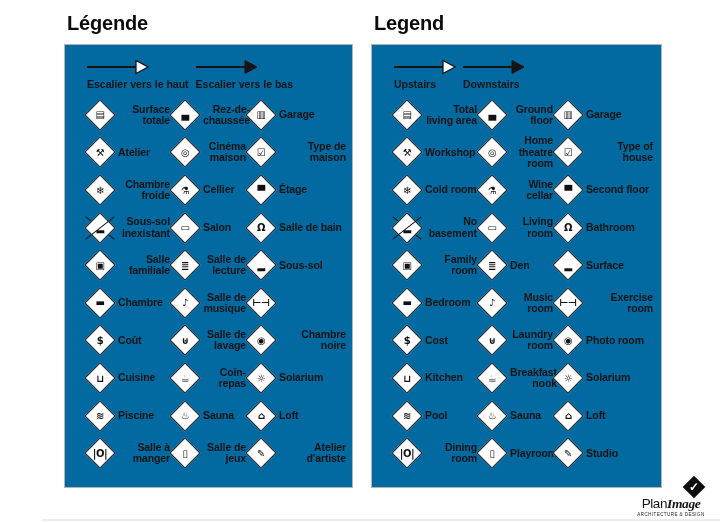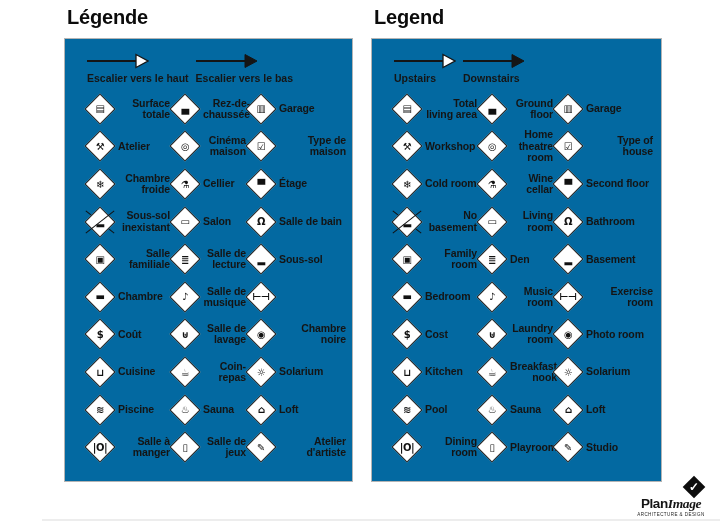--- a/index.html
+++ b/index.html
@@ -1,19 +1,19 @@
 <!DOCTYPE html>
 <html><head>
 <meta charset="utf-8">
 <style>
   html,body{margin:0;padding:0;background:#fff;}
   .screen{position:relative;width:720px;height:523px;background:#ffffff;
           font-family:"Liberation Sans",sans-serif;color:#151515;overflow:hidden;}
 
-  .panel{position:absolute;top:6px;}
+  .panel{position:absolute;top:12px;}
   .panel.fr{left:64px;width:289px;}
   .panel.en{left:371px;width:291px;}
 
   .ptitle{margin:0 0 9px 3px;font-size:20px;font-weight:800;letter-spacing:-0.2px;color:#0b0b0b;}
 
   .box{border:1px solid #b4b4b4;background:#0369a1;height:444px;box-sizing:border-box;}
 
   .arrows{display:flex;gap:7px;margin:14px 0 0 22px;}
   .agroup{display:flex;flex-direction:column;align-items:flex-start;}
   .agroup svg{margin-bottom:3px;}
@@ -34,21 +34,21 @@
   .dwrap.crossed::after{transform:translate(-50%,-50%) rotate(-38deg);}
   .lbl{font-size:10.5px;font-weight:700;line-height:1.08;letter-spacing:-0.1px;color:#141414;text-align:right;}
 
   .logo{position:absolute;right:12px;bottom:6px;width:74px;display:flex;
         flex-direction:column;align-items:center;}
   .mark{position:relative;width:16px;height:16px;transform:rotate(45deg);
         background:#0d0d0d;margin:0 6px 2px auto;}
   .mark span{position:absolute;inset:0;display:flex;align-items:center;justify-content:center;
         transform:rotate(-45deg);color:#fff;font-size:12px;font-weight:900;}
   .wordmark{font-size:13.5px;line-height:1;white-space:nowrap;}
-  .wordmark .w1{font-weight:700;letter-spacing:-0.4px;}
+  .wordmark .w1{font-weight:400;letter-spacing:-0.4px;}
   .wordmark .w2{font-family:Liberation Serif, serif;font-style:italic;font-weight:700;
         letter-spacing:-0.4px;}
   .tagline{font-size:4.5px;letter-spacing:0.45px;color:#222;margin-top:1.5px;white-space:nowrap;}
 
   .bottom-edge{position:absolute;left:42px;right:0;bottom:2px;height:2px;background:#ededed;}
 </style>
 </head>
 <body>
 
 <div class="screen">
@@ -402,21 +402,21 @@
               <span class="diamond"></span>
               <span class="glyph">≣</span>
             </span>
             <span class="lbl">Den</span>
           </div>
           <div class="cell">
             <span class="dwrap">
               <span class="diamond"></span>
               <span class="glyph">▂</span>
             </span>
-            <span class="lbl">Basement</span>
+            <span class="lbl">Surface</span>
           </div>
           <div class="cell">
             <span class="dwrap">
               <span class="diamond"></span>
               <span class="glyph">▬</span>
             </span>
             <span class="lbl">Bedroom</span>
           </div>
           <div class="cell">
             <span class="dwrap">

